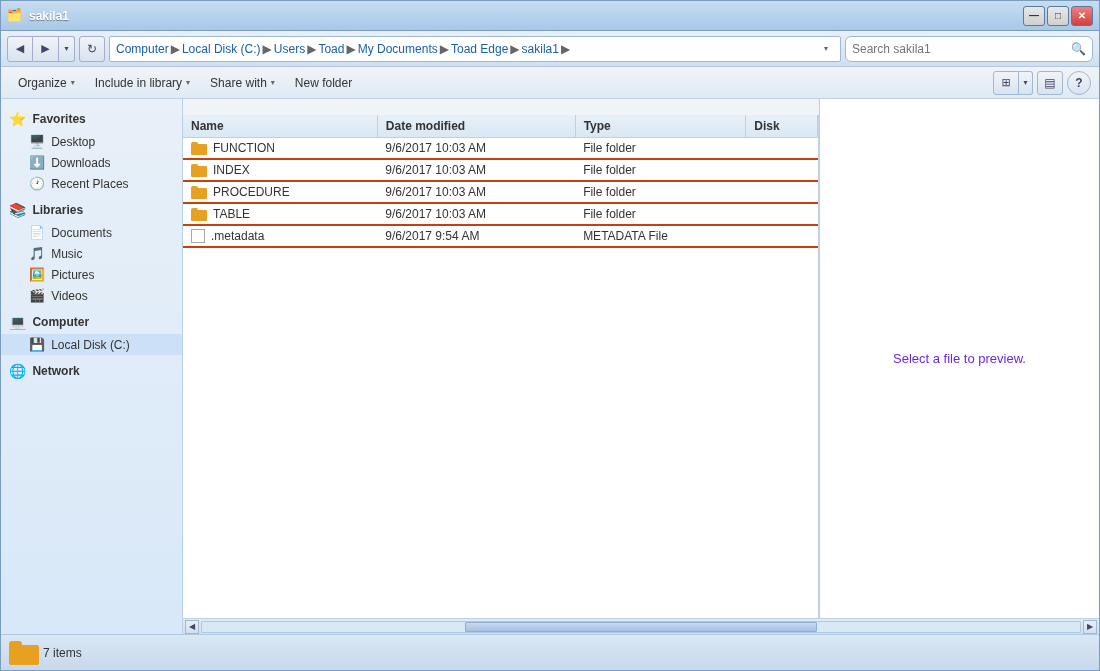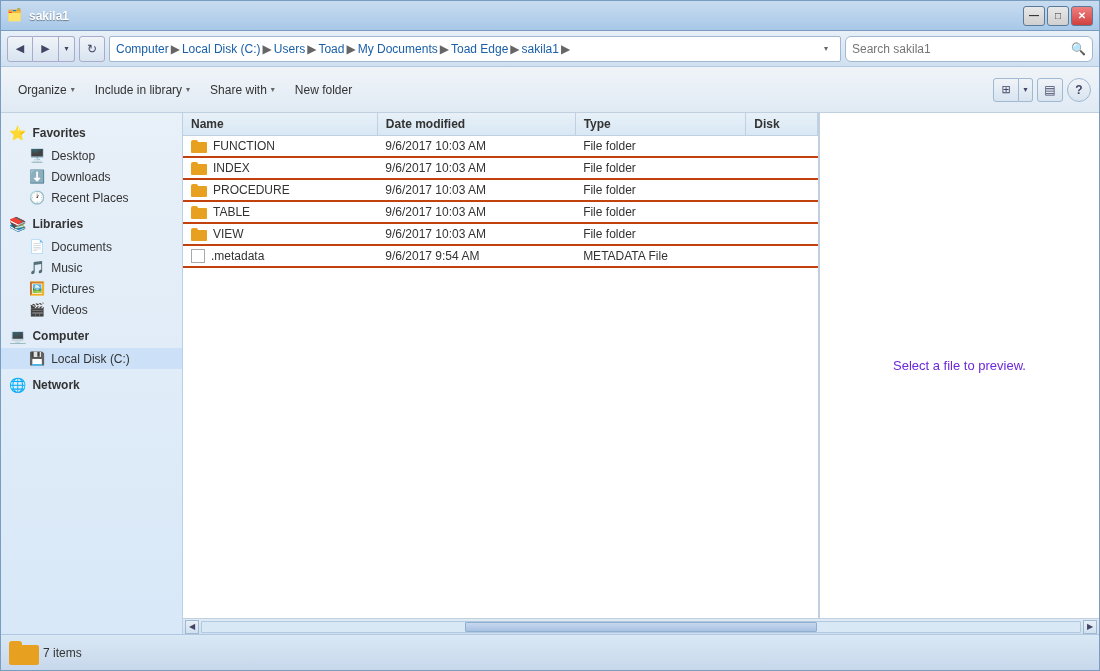--- a/index.html
+++ b/index.html
@@ -204,21 +204,21 @@
       background: transparent;
     }
 
     .search-icon {
       color: #888;
       font-size: 12px;
     }
 
     
     .toolbar {
-      height: 46px;
+      height: 32px;
       background: linear-gradient(to bottom, #f0f4f8, #e0eaf4);
       display: flex;
       align-items: center;
       padding: 0 8px;
       gap: 2px;
       border-bottom: 1px solid #c0d0e0;
       flex-shrink: 0;
     }
 
     .toolbar-btn {
@@ -371,20 +371,21 @@
       flex: 1;
       display: flex;
       overflow: hidden;
     }
 
     .file-list {
       flex: 1;
       overflow-y: auto;
       background: #fff;
       border-right: 1px solid #c0d0e0;
+      margin-top: 16px;
     }
 
     .file-table {
       width: 100%;
       border-collapse: collapse;
     }
 
     .file-table thead tr {
       background: linear-gradient(to bottom, #e8f0f8, #d8e8f4);
       border-bottom: 1px solid #c0d0e0;
@@ -763,31 +764,20 @@
           <span>TABLE</span>
         </div>
       </td>
       <td>9/6/2017 10:03 AM</td>
       <td>File folder</td>
       <td></td>
     </tr>
                 <tr>
       <td>
         <div class="file-name-cell">
-          <span class="folder-shape"></span>
-          <span>VIEW</span>
-        </div>
-      </td>
-      <td>9/6/2017 10:03 AM</td>
-      <td>File folder</td>
-      <td></td>
-    </tr>
-                <tr>
-      <td>
-        <div class="file-name-cell">
           <span class="file-icon" style="font-size:9px;width:14px;height:14px;border:1px solid #aaa;display:inline-block;"></span>
           <span>.metadata</span>
         </div>
       </td>
       <td>9/6/2017 9:54 AM</td>
       <td>METADATA File</td>
       <td></td>
     </tr>
               </tbody>
           </table>

